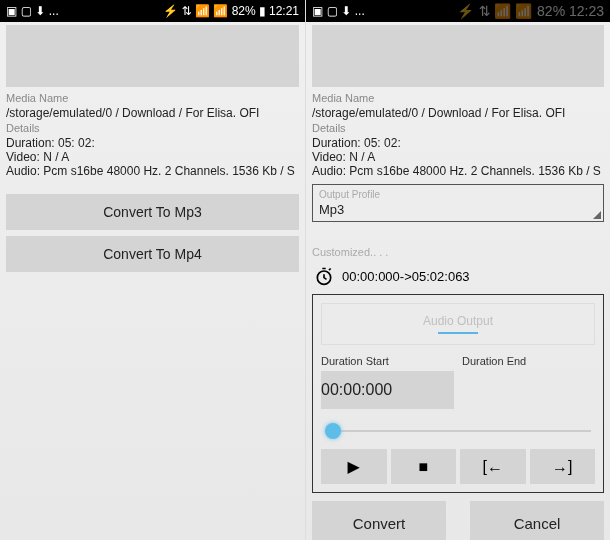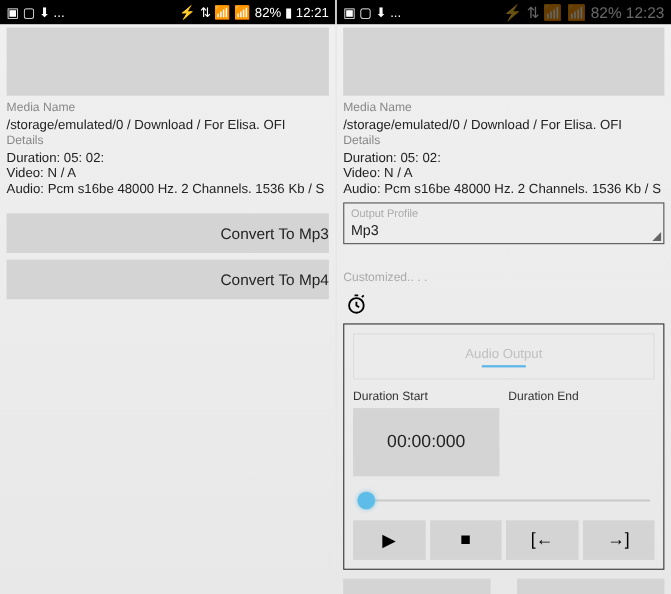--- a/index.html
+++ b/index.html
@@ -6,37 +6,37 @@
 body { background: #fff; width: 610px; height: 540px; display: flex; }
 .pane { width: 305px; height: 540px; background: linear-gradient(#f0f0f0, #e8e8e8); position: relative; overflow: hidden; }
 .pane + .pane { border-left: 1px solid #ddd; }
 .status-bar { height: 22px; background: #000; color: #fff; display: flex; align-items: center; justify-content: space-between; padding: 0 6px; font-size: 12px; }
 .status-left { display: flex; gap: 4px; }
 .status-right { display: flex; gap: 4px; align-items: center; }
 .status-right.faded { opacity: 0.4; font-size: 14px; font-weight: 300; }
 .media-area { height: 62px; background: #d4d4d4; margin: 3px 6px; }
 .label { font-size: 11px; color: #888; padding: 2px 6px; }
 .value { font-size: 12px; color: #222; padding: 0 6px; }
-.btn { display: block; width: calc(100% - 12px); margin: 6px; padding: 10px 0; background: #d4d4d4; border: none; font-size: 14px; color: #222; text-align: right; }
+.btn { display: block; width: calc(100% - 12px); margin: 6px; padding: 10px 0; background: #d4d4d4; border: none; font-size: 14px; color: #222; text-align: center; }
 .output-profile { margin: 6px 6px 20px 6px; border: 1px solid #555; padding: 4px 6px; position: relative; }
 .output-profile .plabel { font-size: 10px; color: #aaa; }
 .output-profile .pvalue { font-size: 13px; color: #222; padding-top: 2px; }
 .output-profile .resize { position: absolute; right: 2px; bottom: 2px; width: 0; height: 0; border-right: 8px solid #666; border-top: 8px solid transparent; }
 .customized { font-size: 11px; color: #aaa; padding: 4px 6px; }
 .time-row { display: flex; align-items: center; gap: 8px; padding: 4px 8px; font-size: 13px; }
 .time-row .ticon { width: 20px; height: 20px; position: relative; }
 .ticon svg { width: 100%; height: 100%; }
 .output-box { border: 1px solid #333; margin: 4px 6px; padding: 8px; }
 .tab-row { display: flex; gap: 6px; margin-bottom: 10px; }
 .tab { flex: 1; padding: 10px 0; background: #ebebeb; border: 1px solid #ddd; text-align: center; font-size: 12px; color: #c0c0c0; position: relative; }
 .tab .underline { width: 40px; height: 2px; background: #5ab5e8; margin: 4px auto 0; }
 .dur-row { display: flex; gap: 8px; }
 .dur-col { flex: 1; }
 .dur-col .dlabel { font-size: 11px; color: #333; padding-bottom: 4px; }
-.dur-col .dval { background: #d4d4d4; padding: 22px 0; text-align: center; font-size: 16px; color: #222; }
+.dur-col .dval { background: #d4d4d4; padding: 10px 0; text-align: left; font-size: 16px; color: #222; }
 .slider-row { margin: 14px 4px 10px; position: relative; height: 16px; }
 .slider-track { height: 2px; background: #ccc; position: absolute; top: 7px; left: 0; right: 0; }
 .slider-thumb { width: 16px; height: 16px; background: #5dbde8; border-radius: 50%; position: absolute; left: 0; top: 0; box-shadow: 0 0 4px rgba(93,189,232,0.8); }
 .ctrl-row { display: flex; gap: 4px; }
 .ctrl-btn { flex: 1; padding: 8px 0; background: #d4d4d4; border: none; text-align: center; font-size: 16px; }
 .bottom-row { display: flex; gap: 24px; margin: 8px 6px 6px; align-items: flex-end; }
 .bottom-btn { flex: 1; padding: 14px 0; background: #d4d4d4; border: none; text-align: center; font-size: 15px; color: #222; }
 </style>
 </head>
 <body>
@@ -79,20 +79,21 @@
 
   <div class="customized">Customized.. . .</div>
 
   <div class="time-row">
     <span class="ticon">
       <svg viewBox="0 0 24 24" fill="none" stroke="#000" stroke-width="2">
           <circle cx="12" cy="14" r="8"></circle>
           <path d="M12 10v4l3 2M10 3h4M18 5l2-2"></path>
         </svg>
     </span>
+    <span>00:00:000-&gt;05:02:063</span>
   </div>
 
   <div class="output-box">
     <div class="tab-row">
       <div class="tab">
         <span>Audio Output</span>
         <div class="underline"></div>
       </div>
     </div>
     <div class="dur-row">

